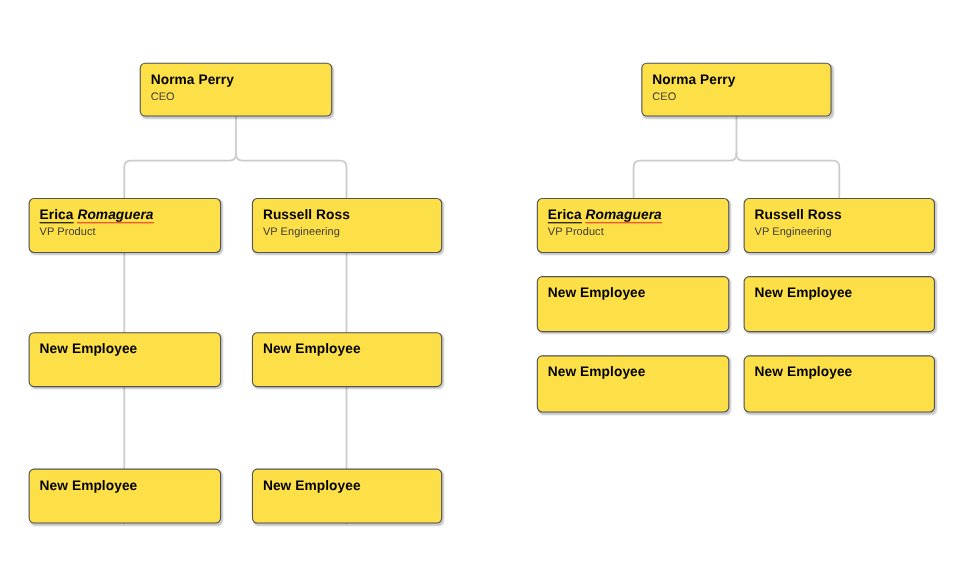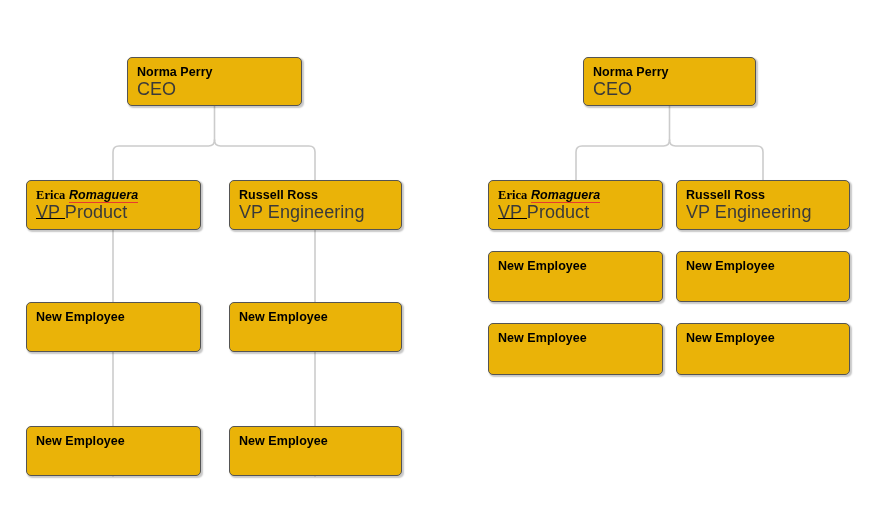--- a/index.html
+++ b/index.html
@@ -39,52 +39,51 @@
     left: 0;
     top: 0;
     width: 880px;
     height: 515px;
     z-index: 2;
   }
 
   .node {
     position: absolute;
     box-sizing: border-box;
-    background: #eab308;
+    background: #fde047;
     border: 1.6px solid #545454;
     border-radius: 5px;
     box-shadow: 1.5px 1.5px 1.5px rgba(0,0,0,0.22);
     padding: 7px 9px 0 9px;
     overflow: hidden;
   }
 
   .node-title {
     font-size: 12.5px;
     font-weight: bold;
     color: #000000;
     line-height: 15px;
     letter-spacing: 0.05px;
     white-space: nowrap;
   }
 
   .node-subtitle {
-    font-size: 18px;
+    font-size: 10px;
     font-weight: normal;
     color: #3a3a3a;
     line-height: 16px;
     letter-spacing: 0.05px;
     white-space: nowrap;
     margin-top: 1px;
   }
 
   
   .u-black {
     border-bottom: 1.6px solid #000000;
-    padding-bottom: 16px;
-    font-family: Liberation Serif, serif;
+    padding-bottom: 0px;
   }
   .u-red {
     border-bottom: 1.6px solid #e8392f;
     padding-bottom: 0px;
     font-style: italic;
   }
 </style>
 </head>
 <body>
 

